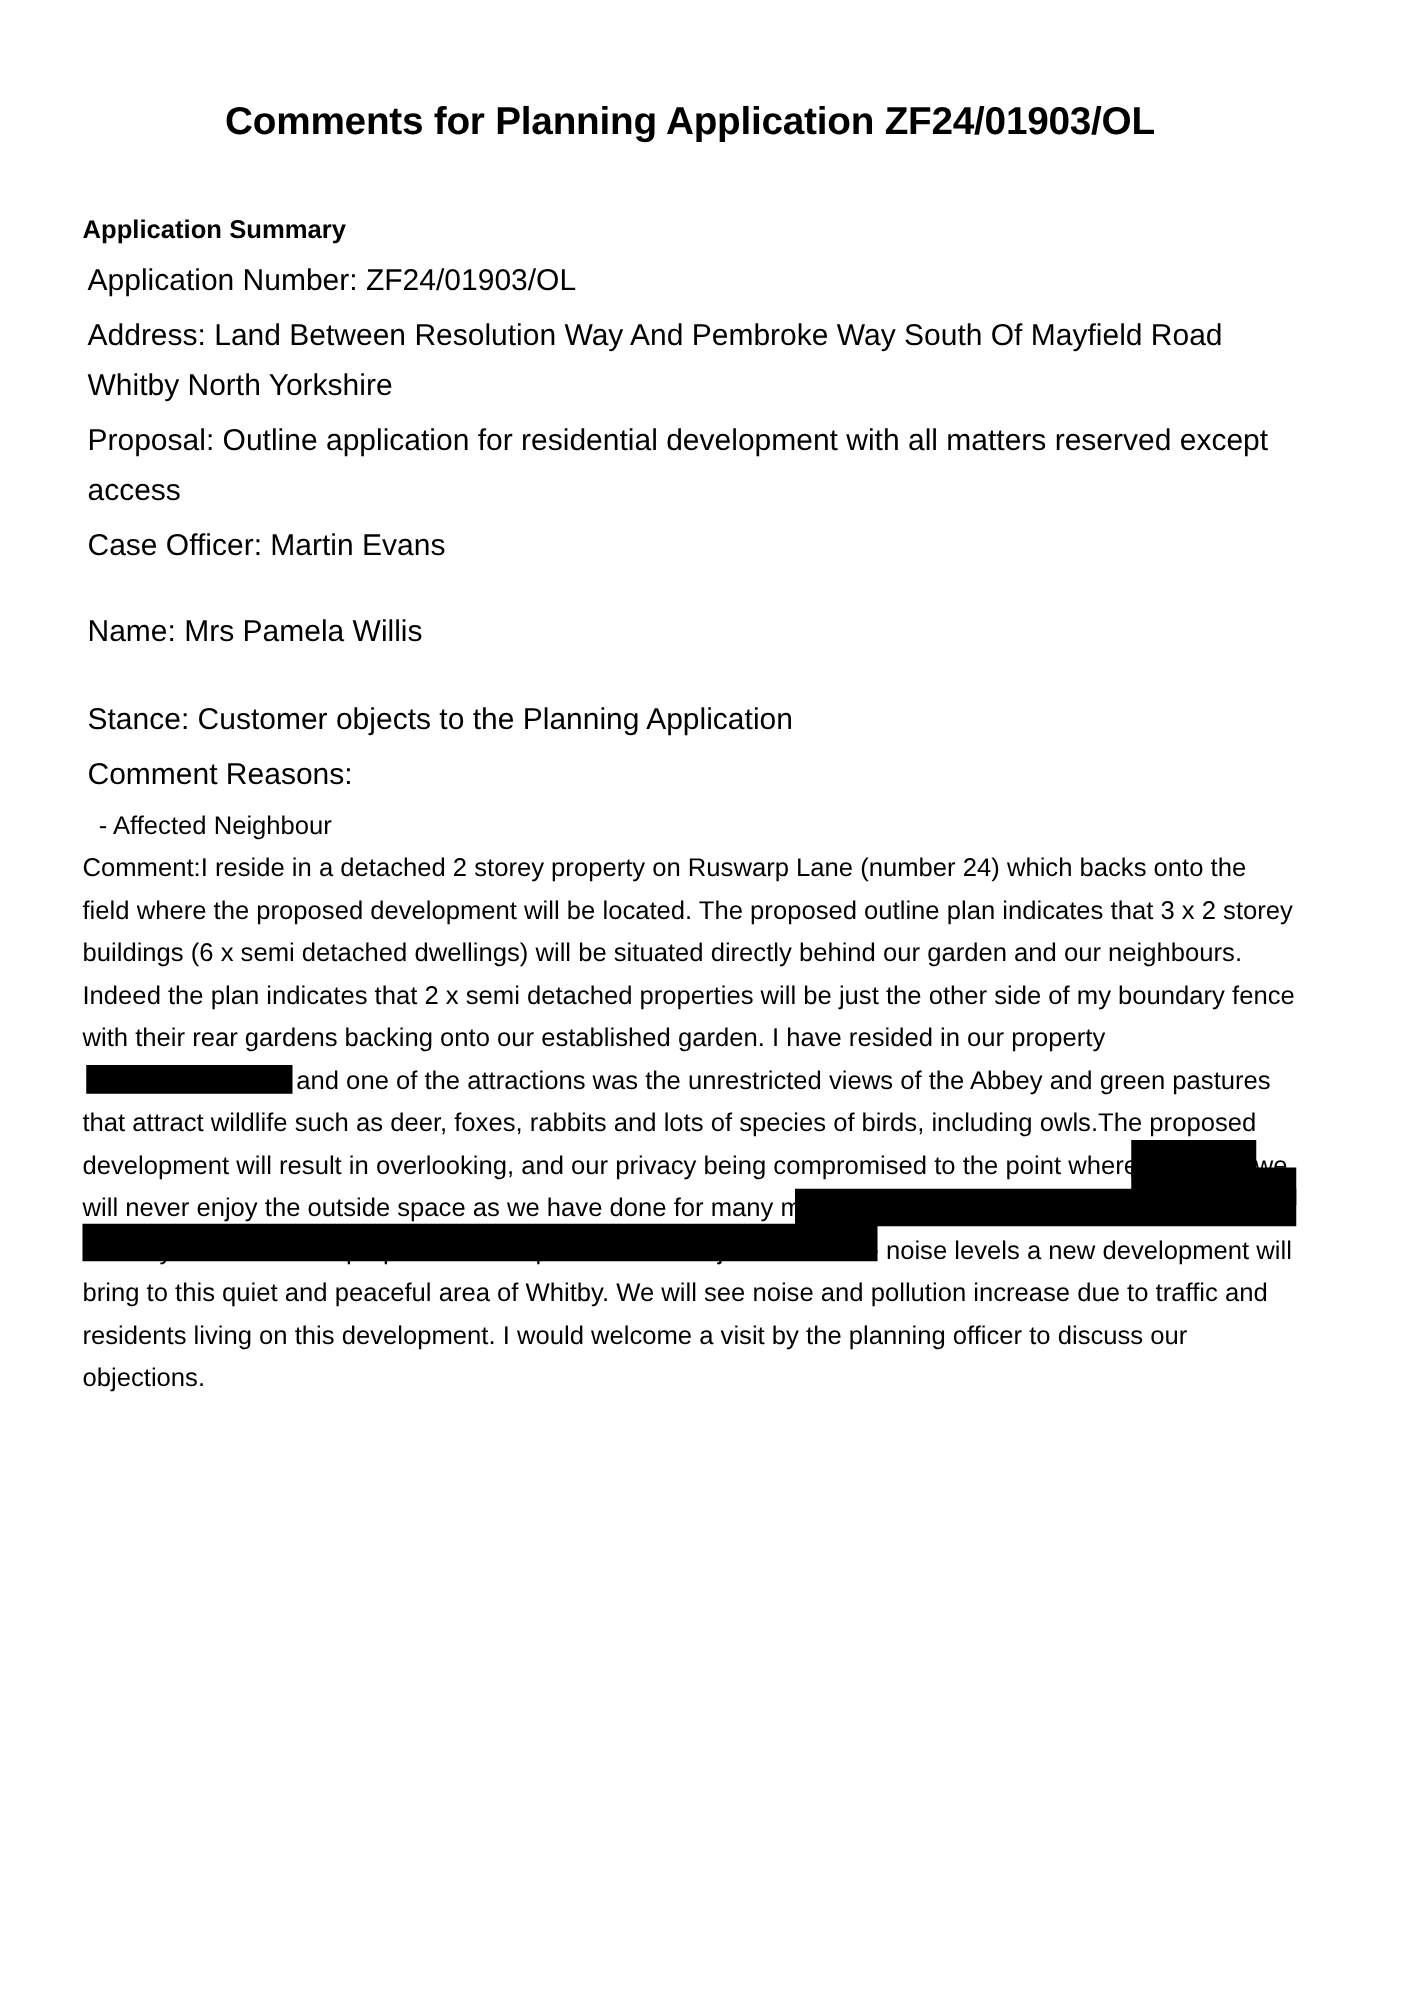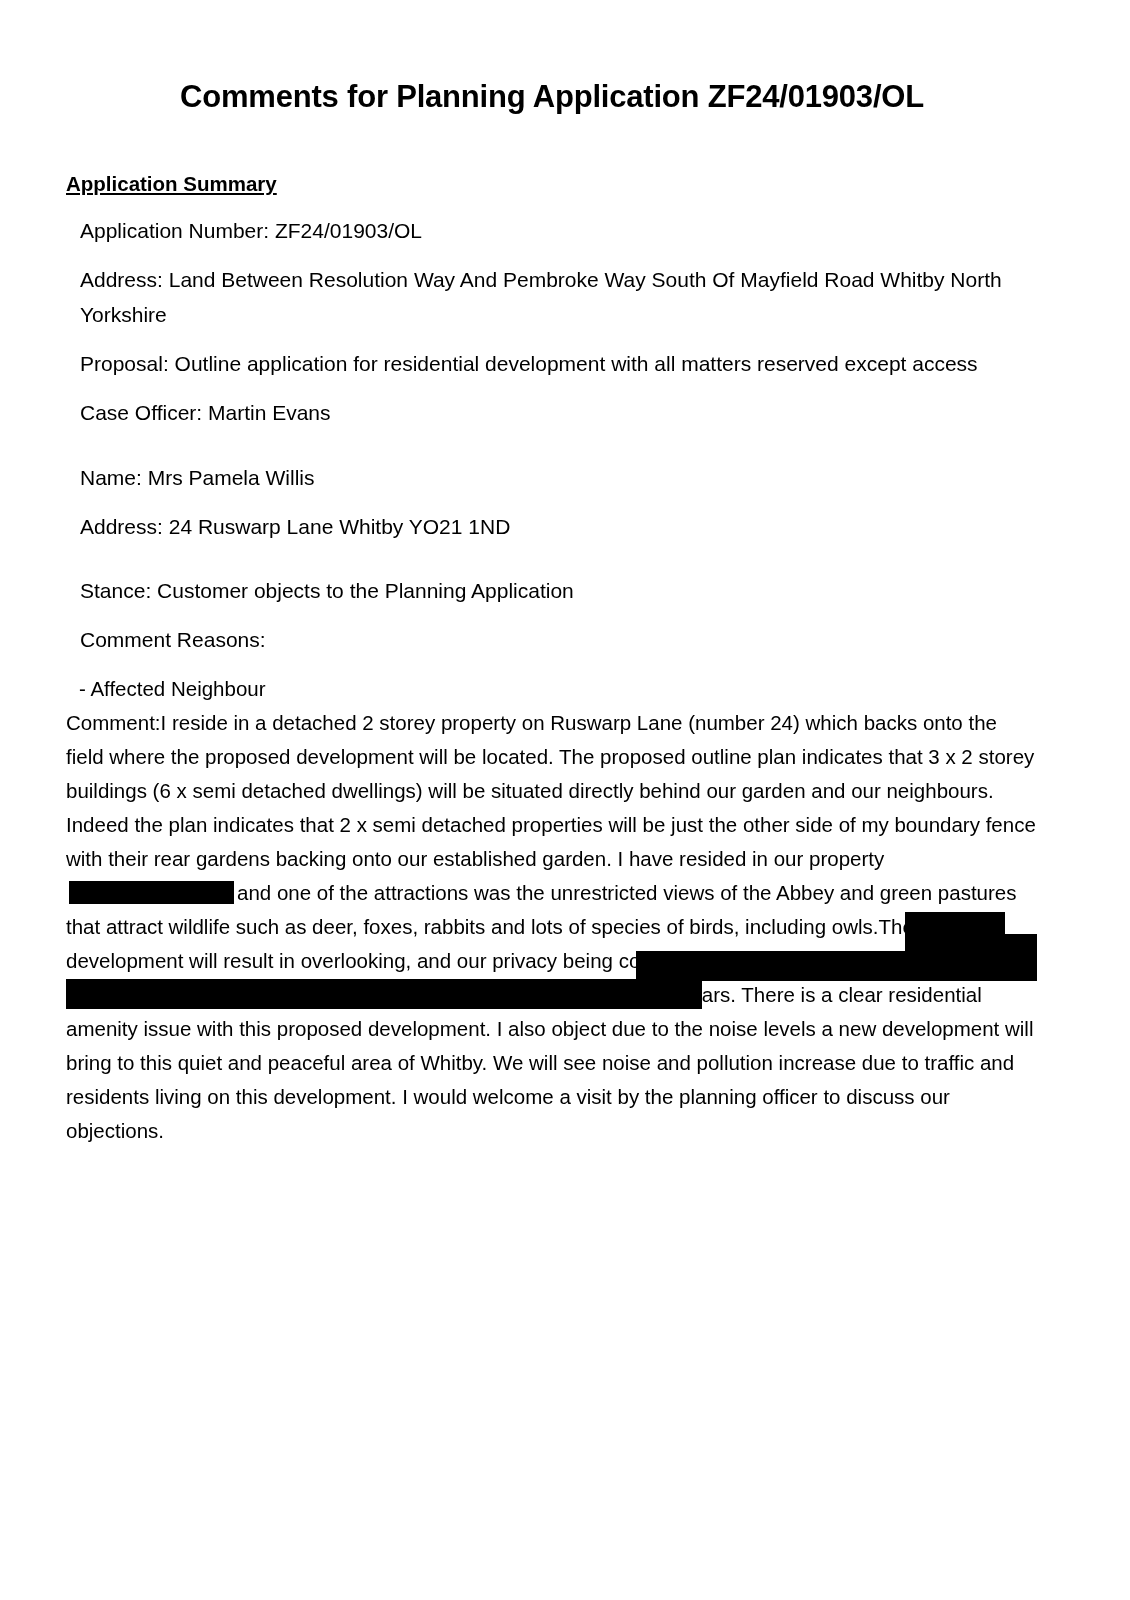--- a/index.html
+++ b/index.html
@@ -31,26 +31,25 @@
     line-height: 1.2;
   }
   .section {
     margin-bottom: 30px;
   }
   .section-heading {
     font-size: 20.5px;
     font-weight: bold;
     margin: 0 0 5px 0;
     line-height: 1.62;
-    text-decoration: underline;
   }
   .line {
-    font-size: 21px;
+    font-size: 24px;
     line-height: 1.66;
-    margin: 14px;
+    margin: 4px;
   }
   .indent-line {
     font-size: 20.5px;
     line-height: 1.66;
     margin: 0;
     padding-left: 13px;
   }
   .body-text {
     font-size: 20.5px;
     line-height: 1.66;
@@ -83,21 +82,20 @@
   <div class="section">
     <div class="section-heading">Application Summary</div>
     <p class="line">Application Number: ZF24/01903/OL</p>
     <p class="line">Address: Land Between Resolution Way And Pembroke Way South Of Mayfield Road Whitby North Yorkshire</p>
     <p class="line">Proposal: Outline application for residential development with all matters reserved except access</p>
     <p class="line">Case Officer: Martin Evans</p>
   </div>
 
   <div class="section">
     <p class="line">Name: Mrs Pamela Willis</p>
-    <p class="line">Address: 24 Ruswarp Lane Whitby YO21 1ND</p>
   </div>
 
   <div class="section">
     <p class="line">Stance: Customer objects to the Planning Application</p>
     <p class="line">Comment Reasons:</p>
     <p class="indent-line">- Affected Neighbour</p>
 
     <p class="body-text"><span>Comment:I reside in a detached 2 storey property on Ruswarp Lane (number 24) which backs onto the field where the proposed development will be located. The proposed outline plan indicates that 3 x 2 storey buildings (6 x semi detached dwellings) will be situated directly behind our garden and our neighbours. Indeed the plan indicates that 2 x semi detached properties will be just the other side of my boundary fence with their rear gardens backing onto our established garden. I have resided in our property</span><span class="redact r1"></span><span>and one of the attractions was the unrestricted views of the Abbey and green pastures that attract wildlife such as deer, foxes, rabbits and lots of species of birds, including owls.</span><span>The proposed development will result in overlooking, and our privacy being compromised to the point where it is likely we will never enjoy the outside space as we have done for many many years. There is a clear residential amenity issue with this proposed development. I also object due to the noise levels a new development will bring to this quiet and peaceful area of Whitby. We will see noise and pollution increase due to traffic and residents living on this development. I would welcome a visit by the planning officer to discuss our objections.</span></p>
   </div>
 

